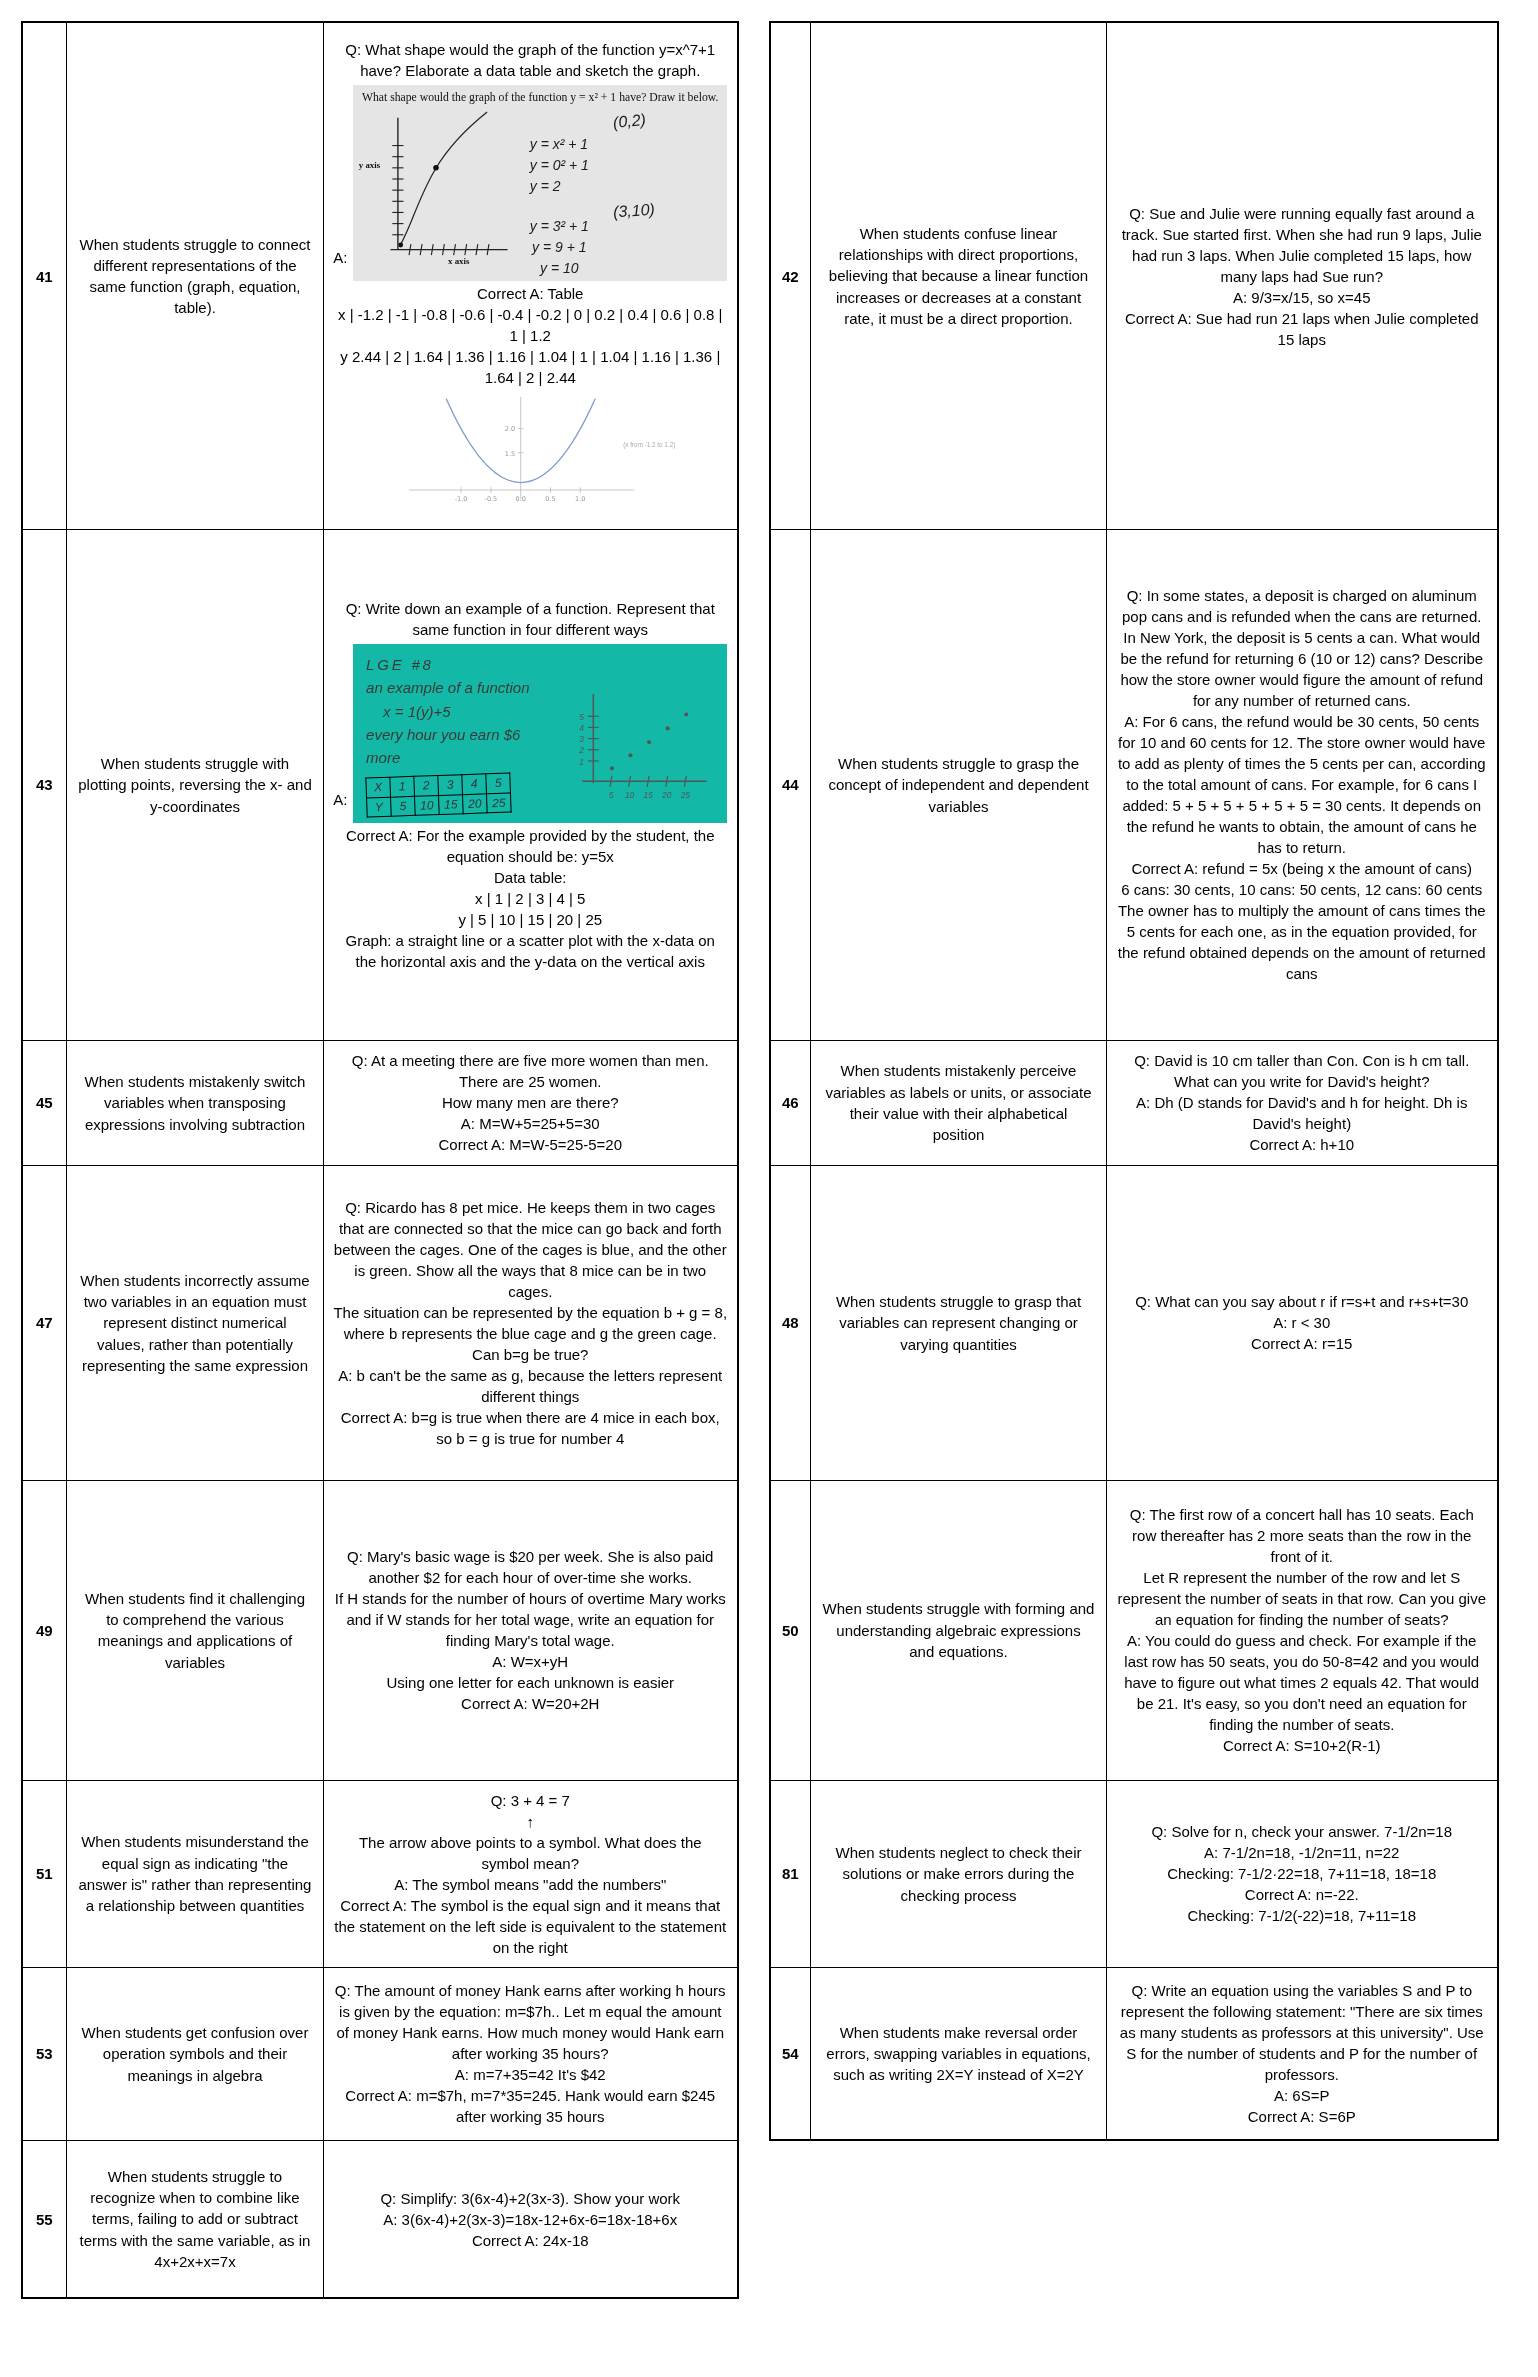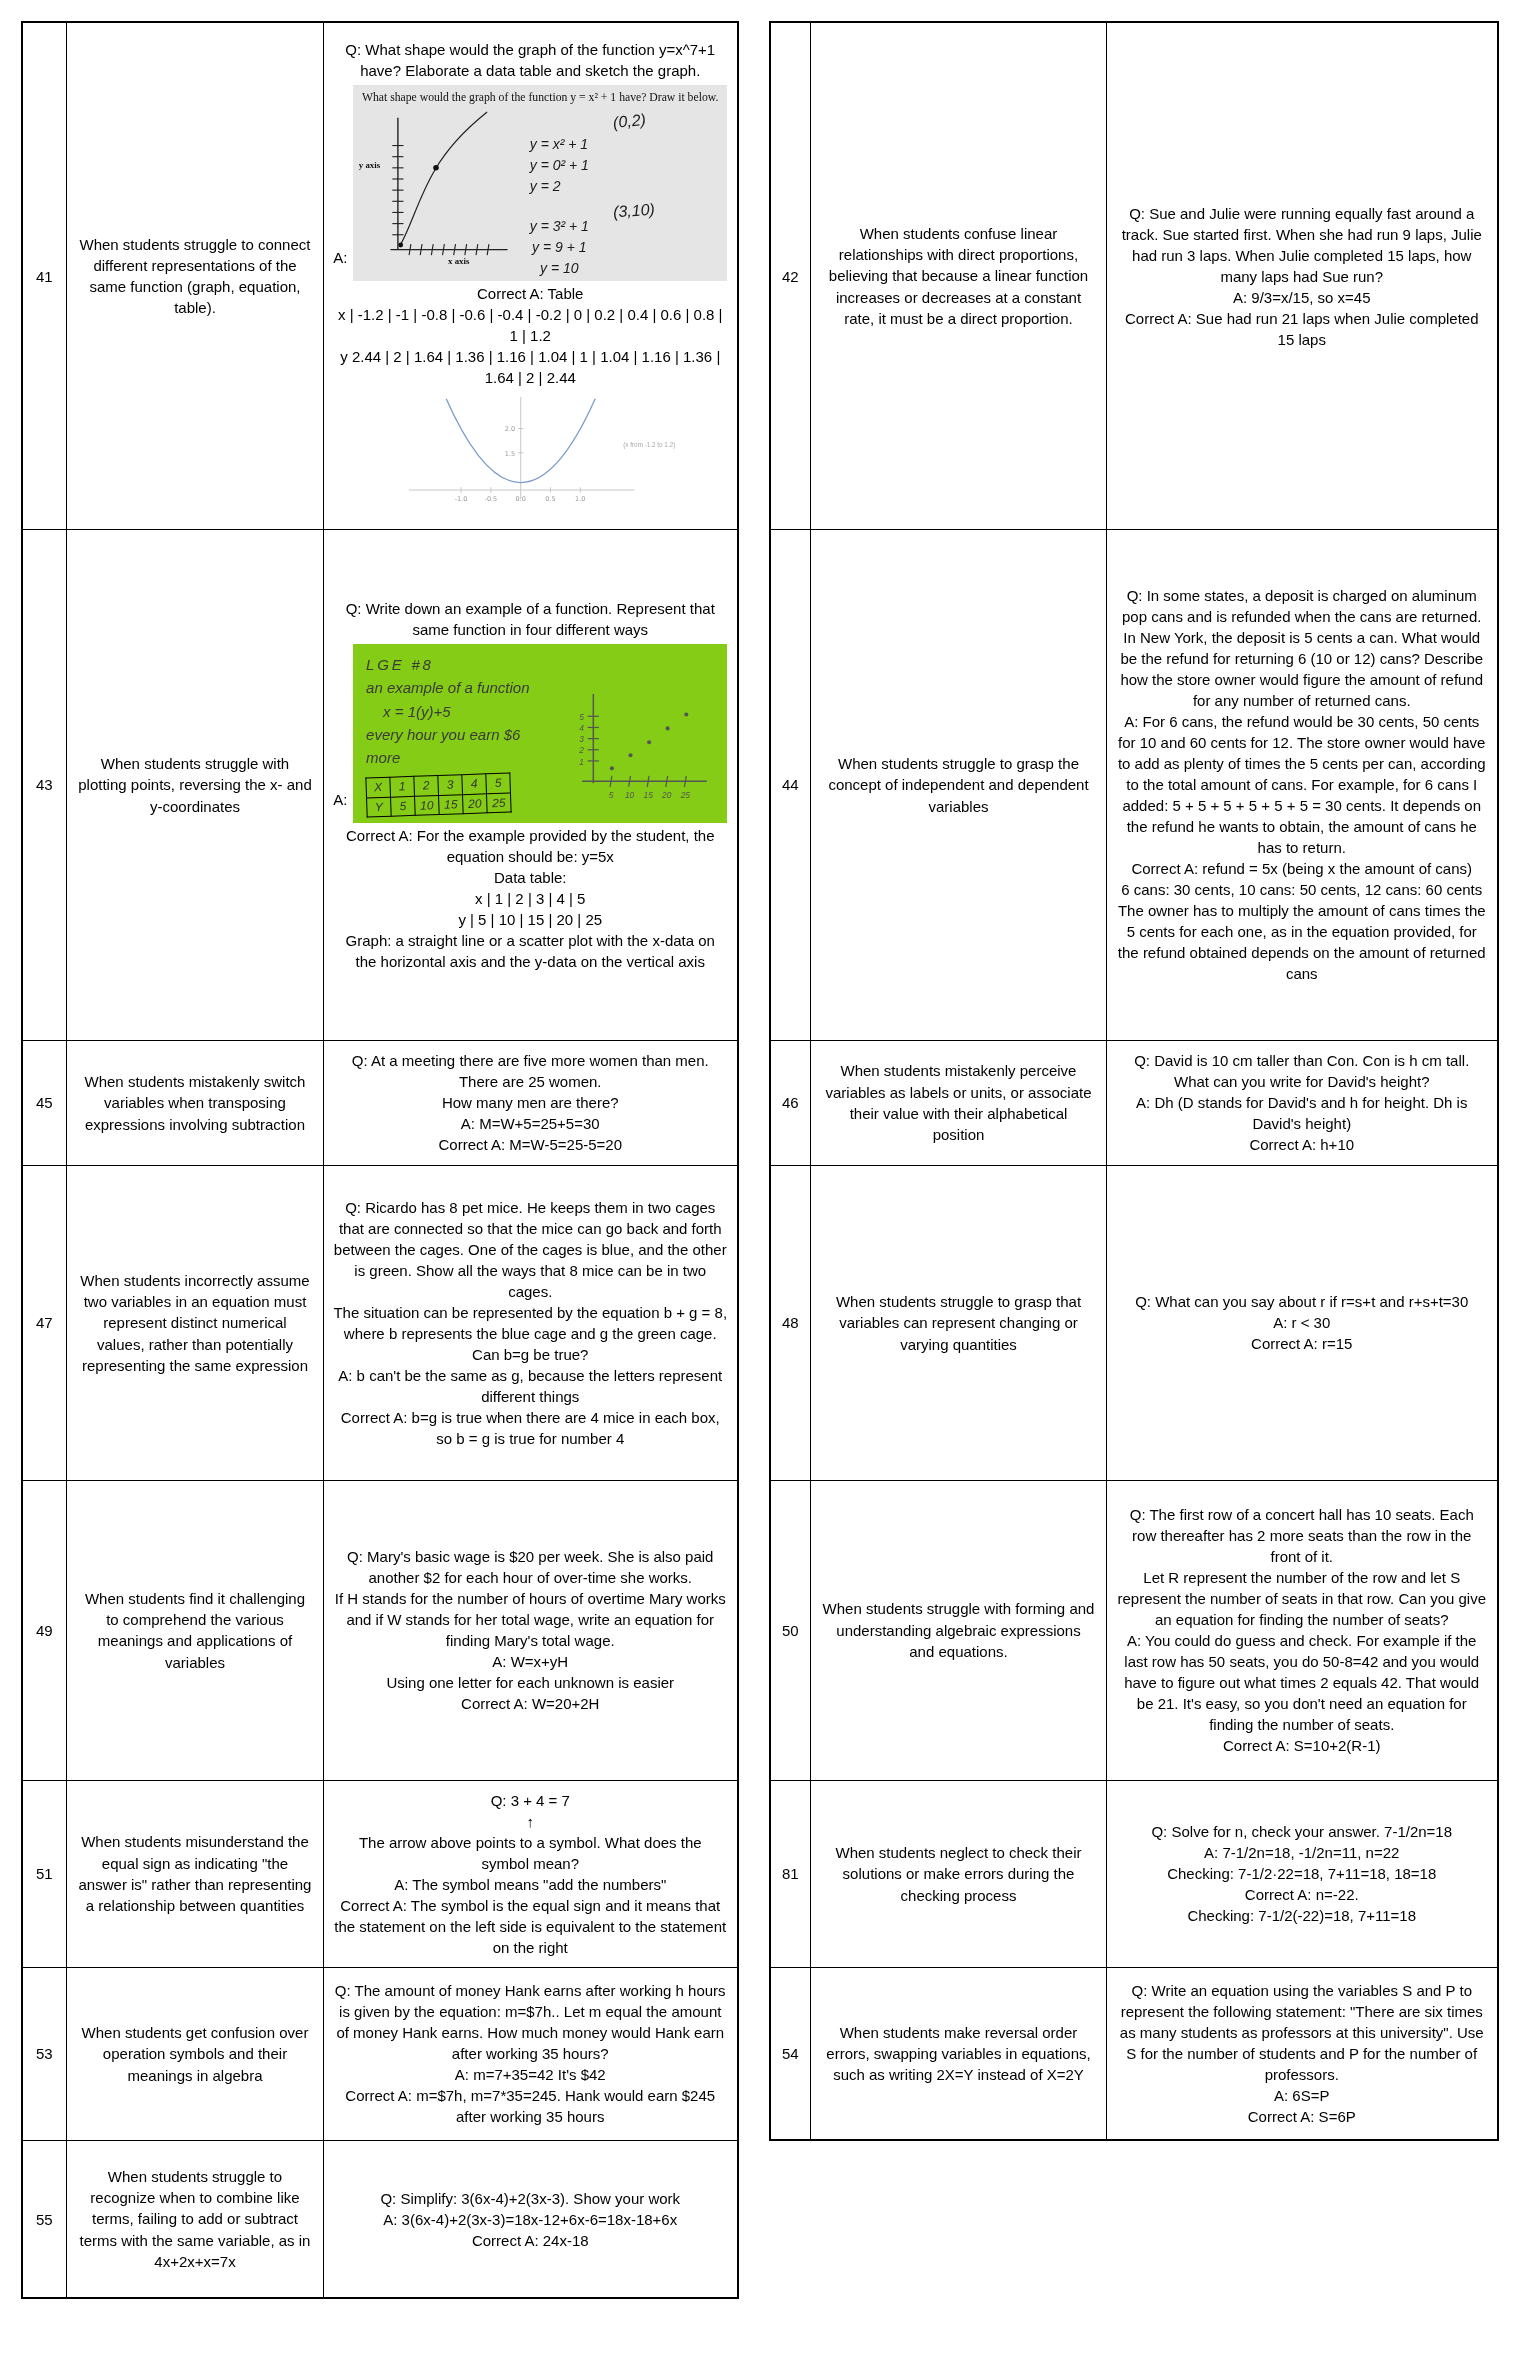--- a/index.html
+++ b/index.html
@@ -5,21 +5,21 @@
   html,body{margin:0;padding:0;}
   body{
     width:1538px;height:2377px;background:#ffffff;position:relative;
     font-family:"Liberation Sans", sans-serif;color:#000;
   }
   .tables{position:absolute;left:20.5px;top:21.4px;display:flex;gap:30px;align-items:flex-start;}
   table.grid{border-collapse:collapse;table-layout:fixed;background:#fff;border:2.8px solid #000;}
   table.grid td{border:1.9px solid #000;vertical-align:middle;box-sizing:border-box;overflow:hidden;}
   table.left{width:716px;}
   table.right{width:728px;}
-  td.cid{text-align:center;font-size:15px;}
+  td.cid{text-align:center;font-size:15px;font-weight:bold;}
   td.cdesc{text-align:center;font-size:15px;line-height:1.42;padding:5.6px 11.2px;}
   td.cqa{text-align:center;font-size:15px;line-height:1.4;padding:5.6px 9.3px;white-space:pre-line;}
   td.cqa-x{text-align:center;font-size:15px;line-height:1.4;padding:3.7px 9.3px;white-space:normal;}
   .h41{height:507px}.h43{height:511px}.h45{height:125px}.h47{height:315px}
   .h49{height:300px}.h51{height:187px}.h53{height:173px}.h55{height:158px}
   .qa-q{white-space:pre-line;margin-bottom:3.7px;}
   .qa-a{white-space:pre-line;margin-top:1.9px;}
   .fig-row{display:flex;justify-content:flex-start;margin:1.9px 0 1.9px 0;}
   .a-label{align-self:flex-end;margin:0 5.6px 13px 0;font-size:15px;}
   
@@ -31,21 +31,21 @@
   .work .wg2{margin-top:18.6px;text-align:center;}
   .pts{margin-left:24px;font-size:16px;}
   .pt1{margin-top:1.9px;transform:rotate(-6deg);}
   .pt2{margin-top:67px;transform:rotate(-4deg);}
   .axis-lab{font-family:"Liberation Serif", serif;font-weight:bold;font-size:9.5px;fill:#111;}
   
   .plot-wrap{margin-top:3.7px;}
   .tick-lab{font-size:7px;fill:#999;font-family:"DejaVu Sans", sans-serif;}
   .plot-note{font-size:6.8px;fill:#aaa;}
   
-  .fig43{background:#84cc16;width:471px;padding:9.3px 11.2px 7.5px 13px;display:flex;text-align:left;justify-content:center;}
+  .fig43{background:#14b8a6;width:471px;padding:9.3px 11.2px 7.5px 13px;display:flex;text-align:left;justify-content:center;}
   .fig43 .lines{font-size:15px;line-height:1.55;color:#3a3a3a;font-style:italic;}
   .l1{letter-spacing:2.8px;}
   .l3{margin-left:17px;}
   .hand-table{border-collapse:collapse;margin-top:5.6px;transform:rotate(-2deg);}
   .hand-table td{border:1.4px solid #555;width:24px;height:18.6px;text-align:center;
     font-size:12px;font-style:italic;color:#333;padding:0;}
   .scatter-wrap{margin-left:17px;margin-top:35px;}
 </style>
 </head>
 <body>

